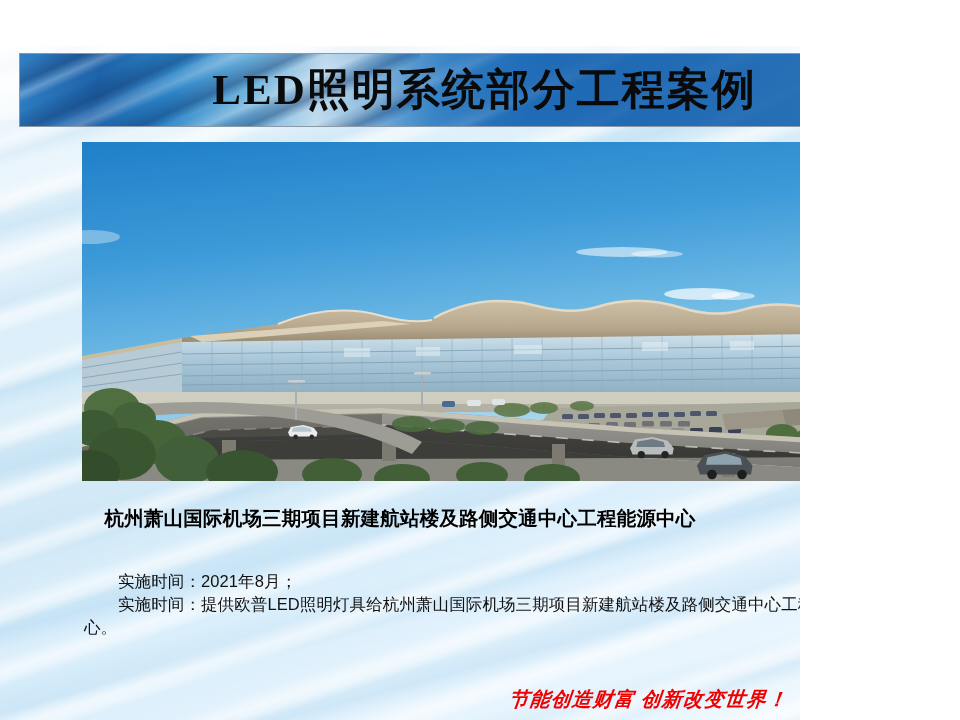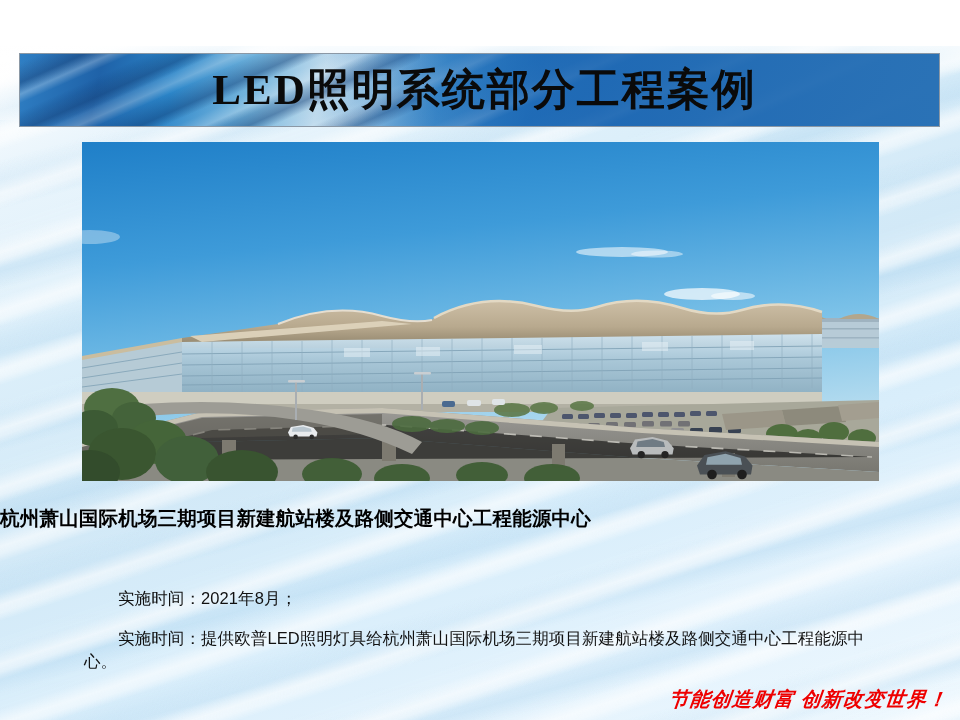--- a/index.html
+++ b/index.html
@@ -2,21 +2,21 @@
 <html><head>
 <meta charset="utf-8">
 <style>
   html, body {
     margin: 0;
     padding: 0;
     background: #ffffff;
   }
   .slide {
     position: relative;
-    width: 960px;
+    width: 800px;
     height: 720px;
     overflow: hidden;
     font-family: "Liberation Sans", "DejaVu Sans", sans-serif;
     background: #e8f3fb;
   }
 
   
   .bg-base {
     position: absolute;
     inset: 0;
@@ -147,39 +147,40 @@
     background: #6fb6e8;
   }
   .photo svg { display: block; width: 100%; height: 100%; }
 
   
   .caption {
     position: absolute;
     left: 0;
     right: 0;
     top: 505px;
+    text-align: center;
     font-size: 19.5px;
     font-weight: bold;
     color: #000000;
     letter-spacing: 0.2px;
     white-space: nowrap;
   }
 
   
   .body-text {
     position: absolute;
     left: 84px;
     top: 570px;
     width: 790px;
     font-size: 16.5px;
     color: #111111;
     line-height: 23px;
     letter-spacing: 0.1px;
   }
-  .body-text .line-indent { text-indent: 34px; margin-top: 17px; }
+  .body-text .line-indent { text-indent: 34px; }
   .body-text p { margin: 0; }
 
   
   .slogan {
     position: absolute;
     right: 12px;
     top: 686px;
     font-family: "Liberation Serif", "DejaVu Serif", serif;
     font-style: italic;
     font-weight: bold;

